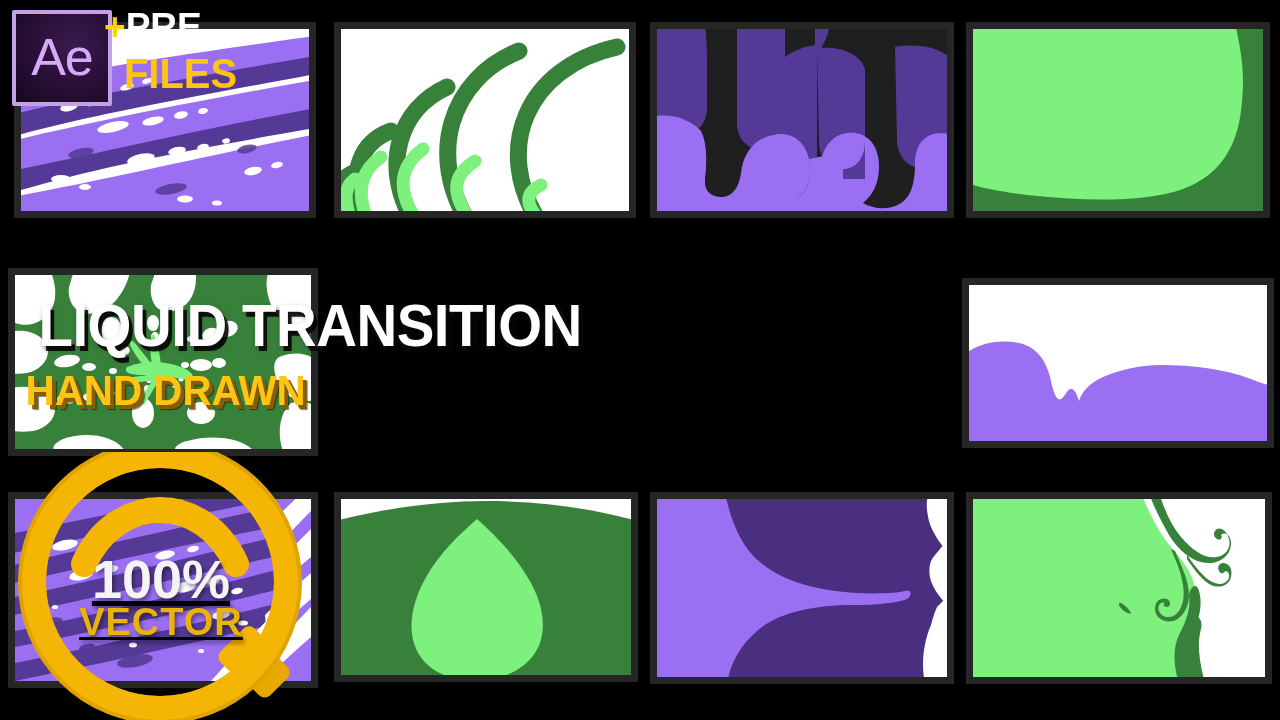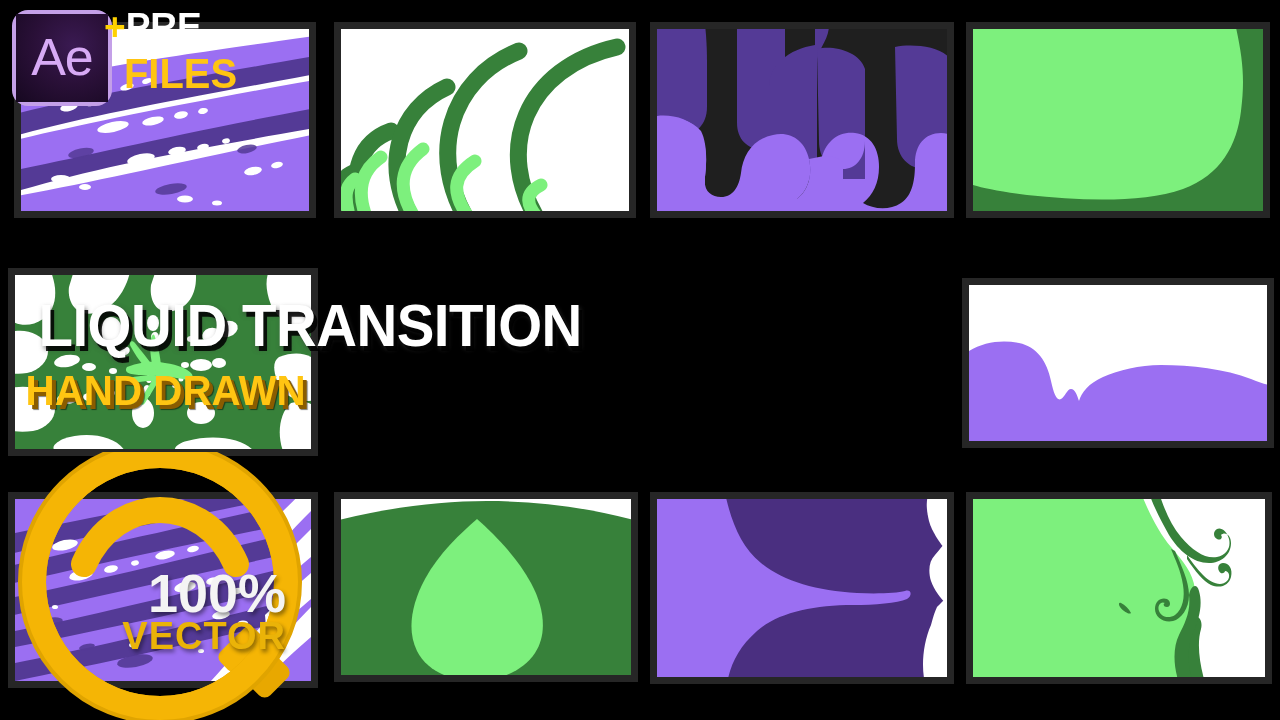--- a/index.html
+++ b/index.html
@@ -71,21 +71,21 @@
     line-height: 1.0;
   }
 
   
   #ae-badge {
     position: absolute;
     left: 12px; top: 10px;
     width: 100px; height: 96px;
     background: #1f0d2e;
     border: 4px solid #c4a0e8;
-    border-radius: 16px;
+    border-radius: 2px;
     display: flex; align-items: center; justify-content: center;
   }
   #ae-badge .glow {
     position: absolute; left: 0; top: 0; right: 0; bottom: 0;
     background: radial-gradient(ellipse at 62% 36%, #3a1a52 0%, #2a1038 48%, #160820 100%);
   }
   #ae-text {
     position: relative;
     font-family: "Liberation Sans", sans-serif;
     font-size: 52px;
@@ -146,24 +146,25 @@
   
   #magnifier {
     position: absolute;
     left: 8px; top: 452px;
     width: 300px; height: 268px;
     pointer-events: none;
   }
   #mag-svg { display: block; width: 300px; height: 268px; }
   #mag-text {
     position: absolute;
-    left: 28px; top: 116px;
+    left: 28px; top: 102px;
     width: 250px;
-    text-align: right;
+    text-align: center;
     pointer-events: none;
+    text-decoration: underline;
   }
   #mag-100 {
     font-family: "Liberation Sans", sans-serif;
     font-size: 54px; font-weight: bold;
     color: #f4f4f4;
     line-height: 0.95;
     text-shadow: 2px 3px 4px rgba(0,0,0,0.45);
   }
   #mag-vector {
     font-family: "Liberation Sans", sans-serif;

